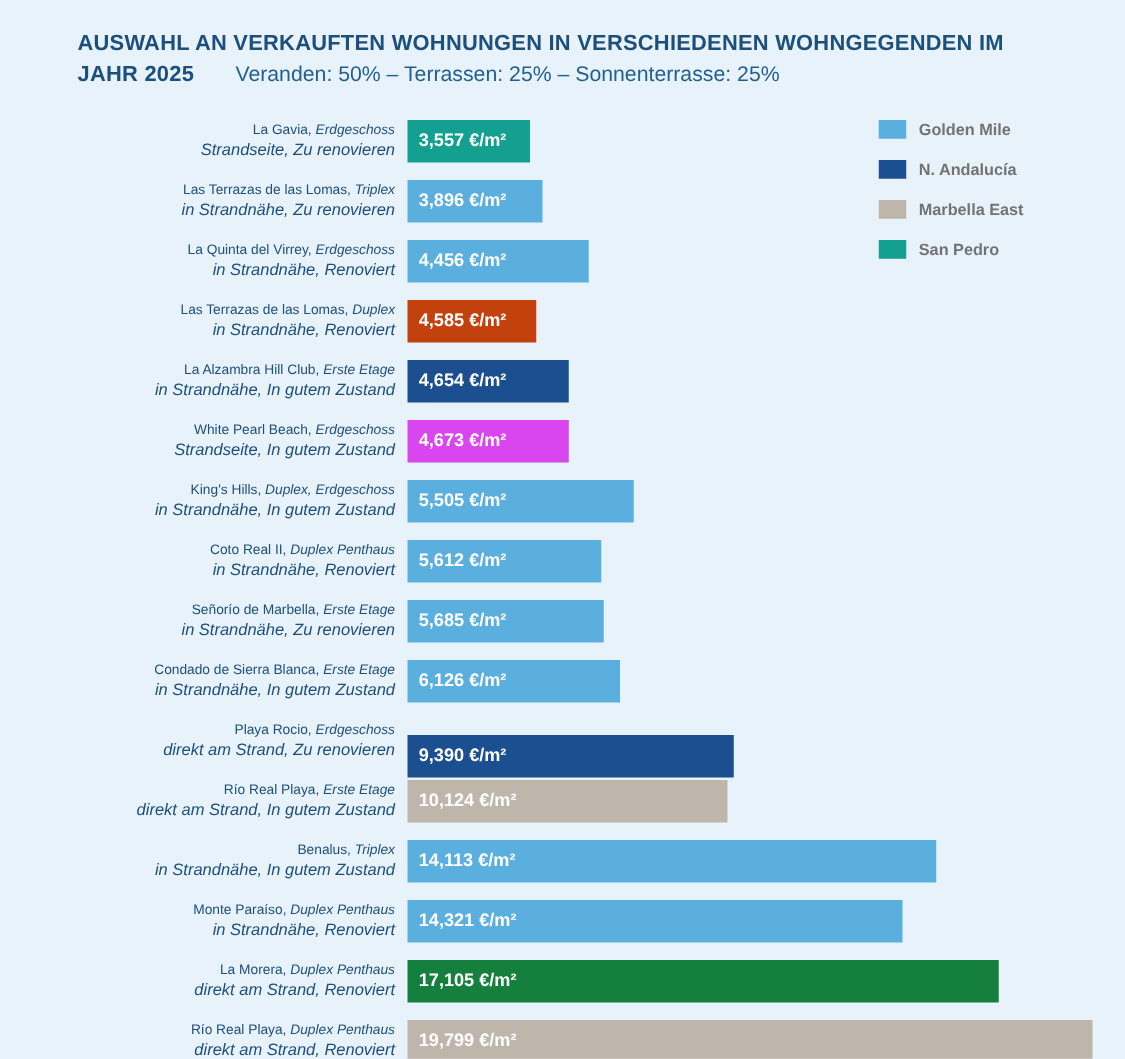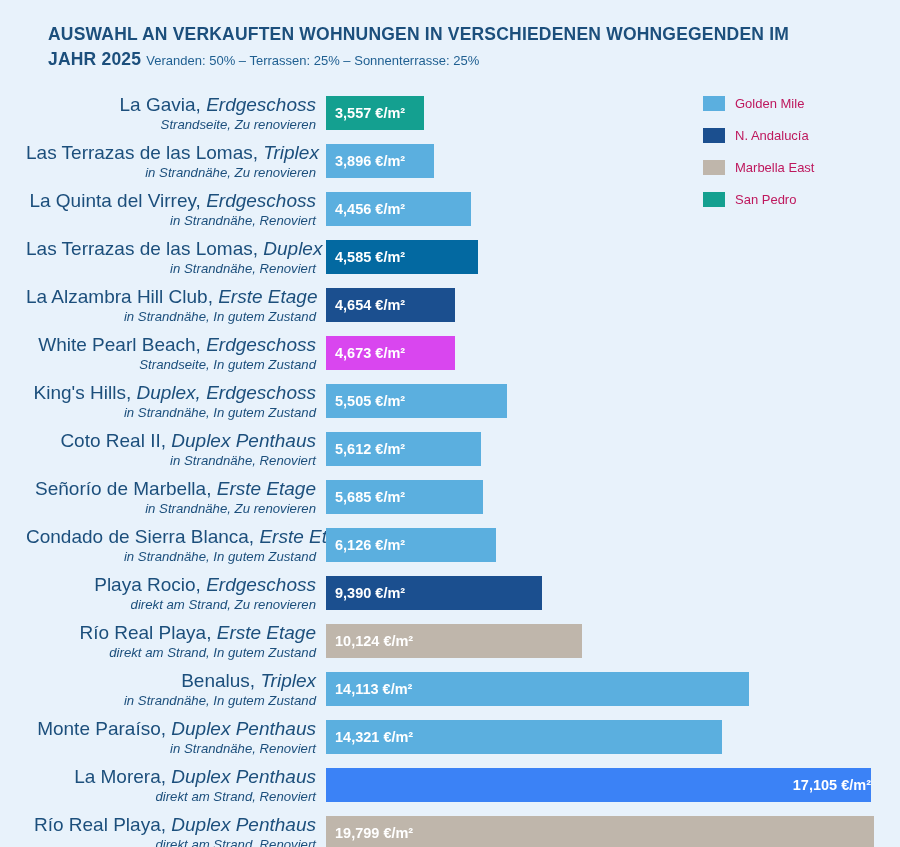--- a/index.html
+++ b/index.html
@@ -11,43 +11,44 @@
     height: 847px;
     background: #e8f2fb;
     font-family: "Liberation Sans", sans-serif;
     overflow: hidden;
   }
   .page {
     position: relative;
     width: 900px;
     height: 847px;
     box-sizing: border-box;
-    padding: 18px 26px 10px 26px;
+    padding: 18px 26px 10px 40px;
   }
 
   
   .title-block {
     margin-left: 22px;
     margin-top: 4px;
     max-width: 800px;
   }
   .title-line {
     font-size: 17.5px;
     font-weight: bold;
     color: #1c4f7c;
     letter-spacing: 0.2px;
     line-height: 1.45;
     text-transform: uppercase;
   }
   .title-line .subtitle {
     font-weight: normal;
     text-transform: none;
     color: #1f5f91;
-    font-size: 13px;
+    font-size: 17px;
     letter-spacing: 0;
+    margin-left: 28px;
   }
 
   
   .legend {
     position: absolute;
     top: 96px;
     left: 703px;
   }
   .legend-item {
     display: flex;
@@ -55,21 +56,22 @@
     margin-bottom: 17px;
   }
   .legend-swatch {
     width: 22px;
     height: 15px;
     margin-right: 10px;
     flex: 0 0 auto;
   }
   .legend-label {
     font-size: 13px;
-    color: #be185d;
+    color: #737373;
+    font-weight: bold;
   }
 
   
   .chart {
     position: absolute;
     top: 90px;
     left: 26px;
     width: 848px;
   }
   .row {
@@ -81,21 +83,21 @@
   .row-label {
     width: 300px;
     flex: 0 0 300px;
     text-align: right;
     padding-right: 10px;
     box-sizing: border-box;
     color: #1c4f7c;
     line-height: 1.25;
   }
   .row-label .l1 {
-    font-size: 19px;
+    font-size: 11px;
     white-space: nowrap;
   }
   .row-label .l1 .ital {
     font-style: italic;
   }
   .row-label .l2 {
     font-size: 13.2px;
     font-style: italic;
     white-space: nowrap;
   }
@@ -185,21 +187,21 @@
             <span class="bar-value">4,456 €/m²</span>
           </div>
         </div>
       </div>
       <div class="row">
         <div class="row-label">
           <div class="l1"><span>Las Terrazas de las Lomas,</span><span class="ital"> Duplex</span></div>
           <div class="l2">in Strandnähe, Renoviert</div>
         </div>
         <div class="bar-area">
-          <div class="bar" style="background: #0369a1; width: 152px;">
+          <div class="bar" style="background: #c2410c; width: 103px;">
             <span class="bar-value">4,585 €/m²</span>
           </div>
         </div>
       </div>
       <div class="row">
         <div class="row-label">
           <div class="l1"><span>La Alzambra Hill Club,</span><span class="ital"> Erste Etage</span></div>
           <div class="l2">in Strandnähe, In gutem Zustand</div>
         </div>
         <div class="bar-area">
@@ -262,21 +264,21 @@
             <span class="bar-value">6,126 €/m²</span>
           </div>
         </div>
       </div>
       <div class="row">
         <div class="row-label">
           <div class="l1"><span>Playa Rocio,</span><span class="ital"> Erdgeschoss</span></div>
           <div class="l2">direkt am Strand, Zu renovieren</div>
         </div>
         <div class="bar-area">
-          <div class="bar" style="background: rgb(27, 79, 143); width: 216px;">
+          <div class="bar" style="background: rgb(27, 79, 143); width: 261px; margin-top: 12px;">
             <span class="bar-value">9,390 €/m²</span>
           </div>
         </div>
       </div>
       <div class="row">
         <div class="row-label">
           <div class="l1"><span>Río Real Playa,</span><span class="ital"> Erste Etage</span></div>
           <div class="l2">direkt am Strand, In gutem Zustand</div>
         </div>
         <div class="bar-area">
@@ -306,21 +308,21 @@
             <span class="bar-value">14,321 €/m²</span>
           </div>
         </div>
       </div>
       <div class="row">
         <div class="row-label">
           <div class="l1"><span>La Morera,</span><span class="ital"> Duplex Penthaus</span></div>
           <div class="l2">direkt am Strand, Renoviert</div>
         </div>
         <div class="bar-area">
-          <div class="bar" style="background: #3b82f6; width: 545px; justify-content: flex-end;">
+          <div class="bar" style="background: #15803d; width: 473px;">
             <span class="bar-value">17,105 €/m²</span>
           </div>
         </div>
       </div>
       <div class="row">
         <div class="row-label">
           <div class="l1"><span>Río Real Playa,</span><span class="ital"> Duplex Penthaus</span></div>
           <div class="l2">direkt am Strand, Renoviert</div>
         </div>
         <div class="bar-area">

